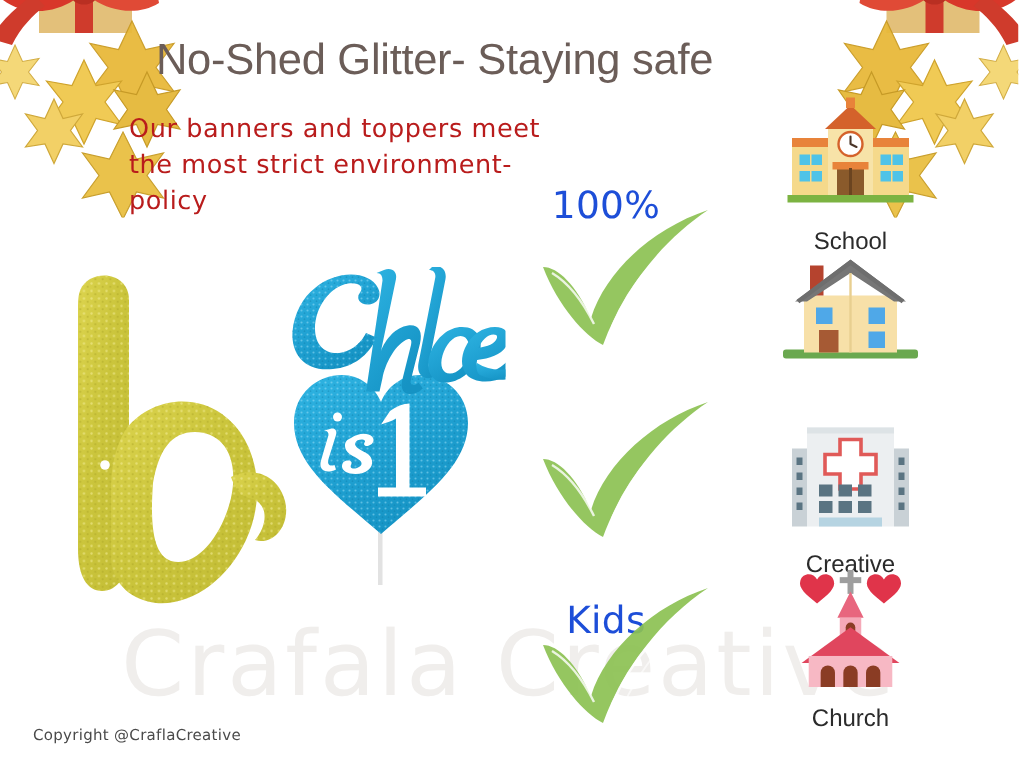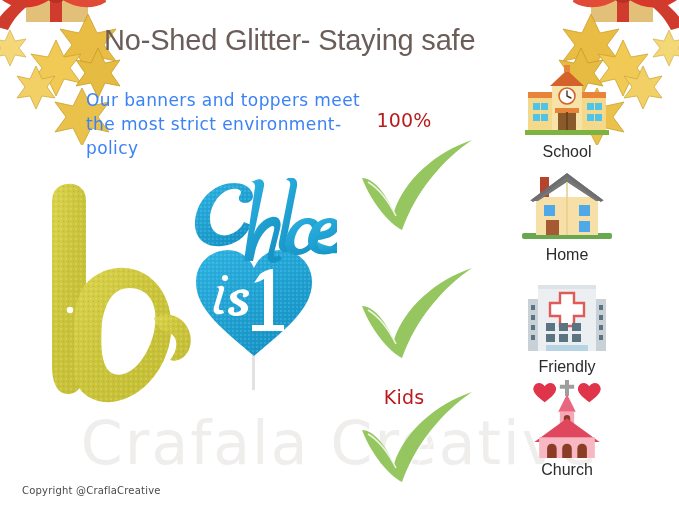--- a/index.html
+++ b/index.html
@@ -51,25 +51,25 @@
     font-size: 29px;
     color: #6b5d58;
     font-family: "Liberation Sans", sans-serif;
     letter-spacing: -0.2px;
     white-space: nowrap;
     text-align: center;
   }
   #subtitle {
     position: absolute;
     left: 86px;
-    top: 88px;
+    top: 74px;
     width: 290px;
     font-size: 17px;
     line-height: 24px;
-    color: #3b82f6;
+    color: #b91c1c;
     font-family: "DejaVu Sans", sans-serif;
     letter-spacing: 0.4px;
   }
 
   
   #product-letter {
     position: absolute;
     left: 30px;
     top: 178px;
     width: 175px;
@@ -93,26 +93,26 @@
   }
   .feature {
     position: absolute;
     left: 0;
     width: 160px;
     height: 128px;
   }
   .feature-text {
     position: absolute;
     left: 0;
-    top: 0;
+    top: 16px;
     width: 128px;
     text-align: center;
-    font-size: 19px;
+    font-size: 25px;
     line-height: 25px;
-    color: #b91c1c;
+    color: #1d4ed8;
     font-family: "DejaVu Sans", sans-serif;
     letter-spacing: 0.2px;
   }
   .feature-check {
     position: absolute;
     left: 10px;
     top: 30px;
     width: 130px;
     height: 96px;
   }
@@ -131,21 +131,21 @@
     width: 150px;
     text-align: center;
   }
   .place-icon {
     width: 150px;
     height: 78px;
     display: block;
   }
   .place-label {
     display: block;
-    margin-top: 3px;
+    margin-top: 13px;
     font-size: 16px;
     color: #2b2b2b;
     font-family: "Liberation Sans", sans-serif;
   }
 
   
   #copyright {
     position: absolute;
     left: 22px;
     top: 485px;
@@ -441,21 +441,20 @@
         <rect x="44" y="32" width="62" height="38" fill="#f7e0a8"></rect>
         <rect x="48" y="12" width="9" height="20" fill="#b5432e"></rect>
         <path d="M38 36 L75 8 L112 36 L104 36 L75 17 L46 36 Z" fill="#767676"></path>
         <path d="M40 36 L75 10 L110 36" fill="none" stroke="#6e6e6e" stroke-width="3"></path>
         <path d="M75 17 L75 70" stroke="#e8cf90" stroke-width="1.6"></path>
         <rect x="52" y="40" width="11" height="11" fill="#4fa8e8"></rect>
         <rect x="87" y="40" width="11" height="11" fill="#4fa8e8"></rect>
         <rect x="87" y="56" width="11" height="11" fill="#4fa8e8"></rect>
         <rect x="54" y="55" width="13" height="15" fill="#a65a34"></rect>
       </svg>
-      <span class="place-label">Home</span>
     </div>
 
     <div class="place" style="top:215px">
       <svg class="place-icon" viewBox="0 0 150 78">
         <rect x="36" y="22" width="10" height="52" fill="#c9d1d6"></rect>
         <rect x="104" y="22" width="10" height="52" fill="#c9d1d6"></rect>
         <rect x="46" y="8" width="58" height="66" fill="#eceff1"></rect>
         <rect x="46" y="8" width="58" height="4" fill="#dde3e6"></rect>
 
         <path d="M68 16 h14 v10 h10 v13 h-10 v10 h-14 v-10 h-10 v-13 h10 z" fill="#ffffff" stroke="#e05a58" stroke-width="2.4"></path>
@@ -469,21 +468,21 @@
         <rect x="54" y="68" width="42" height="6" fill="#b6d4e2"></rect>
         <rect x="39" y="28" width="4" height="5" fill="#5a7482"></rect>
         <rect x="39" y="38" width="4" height="5" fill="#5a7482"></rect>
         <rect x="39" y="48" width="4" height="5" fill="#5a7482"></rect>
         <rect x="39" y="58" width="4" height="5" fill="#5a7482"></rect>
         <rect x="107" y="28" width="4" height="5" fill="#5a7482"></rect>
         <rect x="107" y="38" width="4" height="5" fill="#5a7482"></rect>
         <rect x="107" y="48" width="4" height="5" fill="#5a7482"></rect>
         <rect x="107" y="58" width="4" height="5" fill="#5a7482"></rect>
       </svg>
-      <span class="place-label">Friendly</span>
+      <span class="place-label">Creative</span>
     </div>
 
     <div class="place" style="top:318px">
       <svg class="place-icon" viewBox="0 0 150 98">
 
         <path d="M47 8 C44 2 35 2 33 9 C31 15 38 21 47 28 C56 21 63 15 61 9 C59 2 50 2 47 8 Z" fill="#e0344a"></path>
         <path d="M103 8 C100 2 91 2 89 9 C87 15 94 21 103 28 C112 21 119 15 117 9 C115 2 106 2 103 8 Z" fill="#e0344a"></path>
 
         <rect x="72.5" y="0" width="5" height="20" fill="#9e9e9e"></rect>
         <rect x="66" y="6" width="18" height="5" fill="#9e9e9e"></rect>

